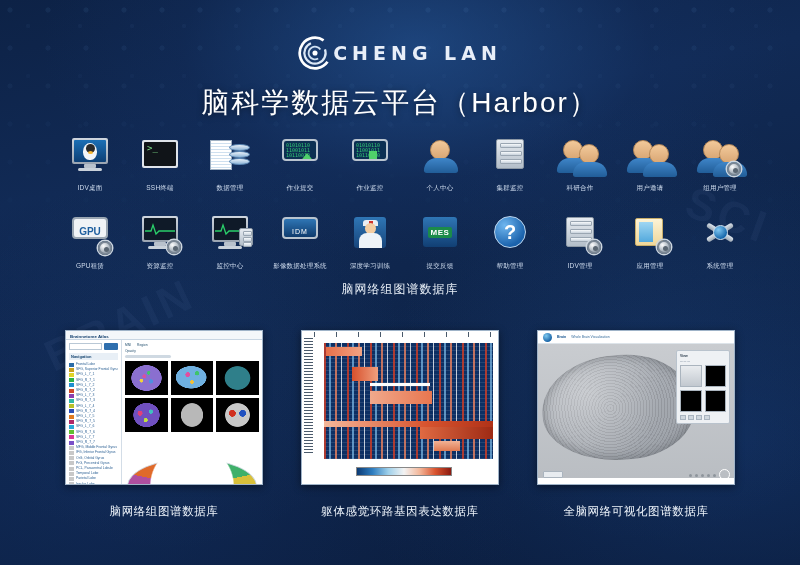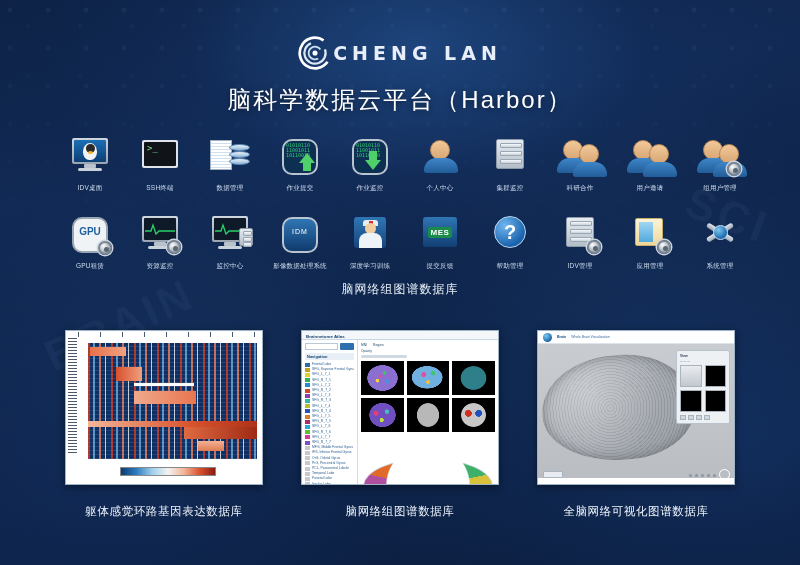--- a/index.html
+++ b/index.html
@@ -44,21 +44,21 @@
   
   #logo-block { position:absolute; left:0; right:0; top:36px; display:flex;
     align-items:center; justify-content:center; gap:1px; }
   .logo-mark { width:34px; height:34px; flex:0 0 auto; }
   .logo-text { color:#e8eef8; font-size:19px; letter-spacing:5px; font-weight:600;
     font-family:"DejaVu Sans", sans-serif; transform: scaleY(1.05); }
 
   
   #page-title {
     position:absolute; left:0; right:0; top:84px; text-align:center;
-    color:#ffffff; font-size:24px; letter-spacing:2px; font-weight:500;
+    color:#ffffff; font-size:28px; letter-spacing:2px; font-weight:500;
     text-shadow: 0 1px 6px rgba(0,0,0,.5);
   }
 
   
   #icon-grid { position:absolute; left:55px; top:136px; width:700px; }
   .icon-row { display:flex; justify-content:space-between; margin-bottom:10px; }
   .icon-cell { width:70px; display:flex; flex-direction:column; align-items:center; }
   .icon-art { width:46px; height:42px; position:relative; margin-bottom:5px; }
   .icon-label { color:#cfdcee; font-size:6.5px; line-height:9px; text-align:center;
     white-space:nowrap; letter-spacing:.2px; }
@@ -86,21 +86,21 @@
     padding:1px 0 0 3px; }
   .db-cyl { position:absolute; right:3px; top:8px; width:21px; height:24px; }
   .db-cyl i { position:absolute; left:0; width:21px; height:7px; border-radius:50%;
     background:linear-gradient(#eaf1f8,#8fb6d8); border:1px solid #5d89b5; }
   .db-cyl i:nth-child(1){ top:0; } .db-cyl i:nth-child(2){ top:7px; }
   .db-cyl i:nth-child(3){ top:14px; }
   .sheet { position:absolute; left:3px; top:4px; width:22px; height:30px; background:#fff;
     border:1px solid #9fb0c2;
     background-image: repeating-linear-gradient(#fff 0 2px, #cfe0ef 2px 3px),
                       repeating-linear-gradient(90deg,#ffffff00 0 3px, #cfe0ef 3px 4px); }
-  .sqbox { position:absolute; left:5px; top:3px; width:36px; height:36px; border-radius:10px;
+  .sqbox { position:absolute; left:5px; top:3px; width:36px; height:22px; border-radius:4px;
     background:#0c2f52; border:2px solid #b9c4cf; overflow:hidden; }
   .sqbox .code { color:#39e07a; font-size:5px; line-height:5px; padding:2px 2px 0;
     font-family:"DejaVu Sans Mono",monospace; opacity:.85; white-space:nowrap; }
   .arrow-up { position:absolute; left:15px; top:12px; width:0; height:0;
     border-left:8px solid transparent; border-right:8px solid transparent;
     border-bottom:10px solid #4fd06a; }
   .arrow-up:after { content:""; position:absolute; left:-4px; top:10px; width:8px; height:8px;
     background:#4fd06a; }
   .arrow-dn { position:absolute; left:15px; top:10px; width:8px; height:9px; background:#4fd06a; }
   .arrow-dn:after { content:""; position:absolute; left:-4px; top:9px; width:0; height:0;
@@ -480,40 +480,20 @@
       </div>
     </div>
   </div>
 
   <div id="desktop-caption">脑网络组图谱数据库</div>
 
   <div id="panels">
 
     <div class="panel">
       <div class="shot">
-        <div class="hm-wrap">
-          <div class="hm-toplbl"></div>
-          <div class="hm-lblcol"></div>
-          <div class="hm-grid" style="margin-left:10px; width:calc(100% - 10px); margin-top:6px;">
-            <div class="hm-band" style="top:4px;height:9px;left:2px;width:36px;background:linear-gradient(90deg,#e8704a,#f0a383);"></div>
-            <div class="hm-band" style="top:24px;height:14px;left:28px;width:26px;background:linear-gradient(90deg,#d8502c,#efa07e);"></div>
-            <div class="hm-band" style="top:48px;height:13px;left:46px;width:62px;background:linear-gradient(90deg,#f0a98c,#e8764f);"></div>
-            <div class="hm-band" style="top:40px;height:3px;left:46px;width:60px;background:#ffffff;"></div>
-            <div class="hm-band" style="top:78px;height:6px;left:0;right:0;background:linear-gradient(90deg,#f3b79a,#d8542f 60%,#b03218);"></div>
-            <div class="hm-band" style="top:84px;height:12px;left:96px;right:0;background:linear-gradient(90deg,#e06a42,#9e2a14);"></div>
-            <div class="hm-band" style="top:98px;height:10px;left:110px;width:26px;background:linear-gradient(#f2b295,#e07a52);"></div>
-          </div>
-          <div class="cbar"></div>
-        </div>
-      </div>
-      <div class="panel-caption">躯体感觉环路基因表达数据库</div>
-    </div>
-
-    <div class="panel">
-      <div class="shot">
         <div class="at">
           <div class="at-title">Brainnetome Atlas</div>
           <div class="at-body">
             <div class="at-side">
               <div class="at-searchrow">
                 <div class="at-search"></div>
                 <div class="at-btn"></div>
               </div>
               <div class="at-navhead">Navigation</div>
               <div class="at-tree">
@@ -656,20 +636,40 @@
               </div>
             </div>
           </div>
         </div>
       </div>
       <div class="panel-caption">脑网络组图谱数据库</div>
     </div>
 
     <div class="panel">
       <div class="shot">
+        <div class="hm-wrap">
+          <div class="hm-toplbl"></div>
+          <div class="hm-lblcol"></div>
+          <div class="hm-grid" style="margin-left:10px; width:calc(100% - 10px); margin-top:6px;">
+            <div class="hm-band" style="top:4px;height:9px;left:2px;width:36px;background:linear-gradient(90deg,#e8704a,#f0a383);"></div>
+            <div class="hm-band" style="top:24px;height:14px;left:28px;width:26px;background:linear-gradient(90deg,#d8502c,#efa07e);"></div>
+            <div class="hm-band" style="top:48px;height:13px;left:46px;width:62px;background:linear-gradient(90deg,#f0a98c,#e8764f);"></div>
+            <div class="hm-band" style="top:40px;height:3px;left:46px;width:60px;background:#ffffff;"></div>
+            <div class="hm-band" style="top:78px;height:6px;left:0;right:0;background:linear-gradient(90deg,#f3b79a,#d8542f 60%,#b03218);"></div>
+            <div class="hm-band" style="top:84px;height:12px;left:96px;right:0;background:linear-gradient(90deg,#e06a42,#9e2a14);"></div>
+            <div class="hm-band" style="top:98px;height:10px;left:110px;width:26px;background:linear-gradient(#f2b295,#e07a52);"></div>
+          </div>
+          <div class="cbar"></div>
+        </div>
+      </div>
+      <div class="panel-caption">躯体感觉环路基因表达数据库</div>
+    </div>
+
+    <div class="panel">
+      <div class="shot">
         <div class="vw">
           <div class="vw-top">
             <div class="vw-logo"></div>
             <div class="vw-brand">Brain</div>
             <div class="vw-menu">Whole Brain Visualization</div>
           </div>
           <div class="vw-canvas">
             <div class="slice"></div>
             <div class="vw-panel">
               <div class="ph">View</div>

